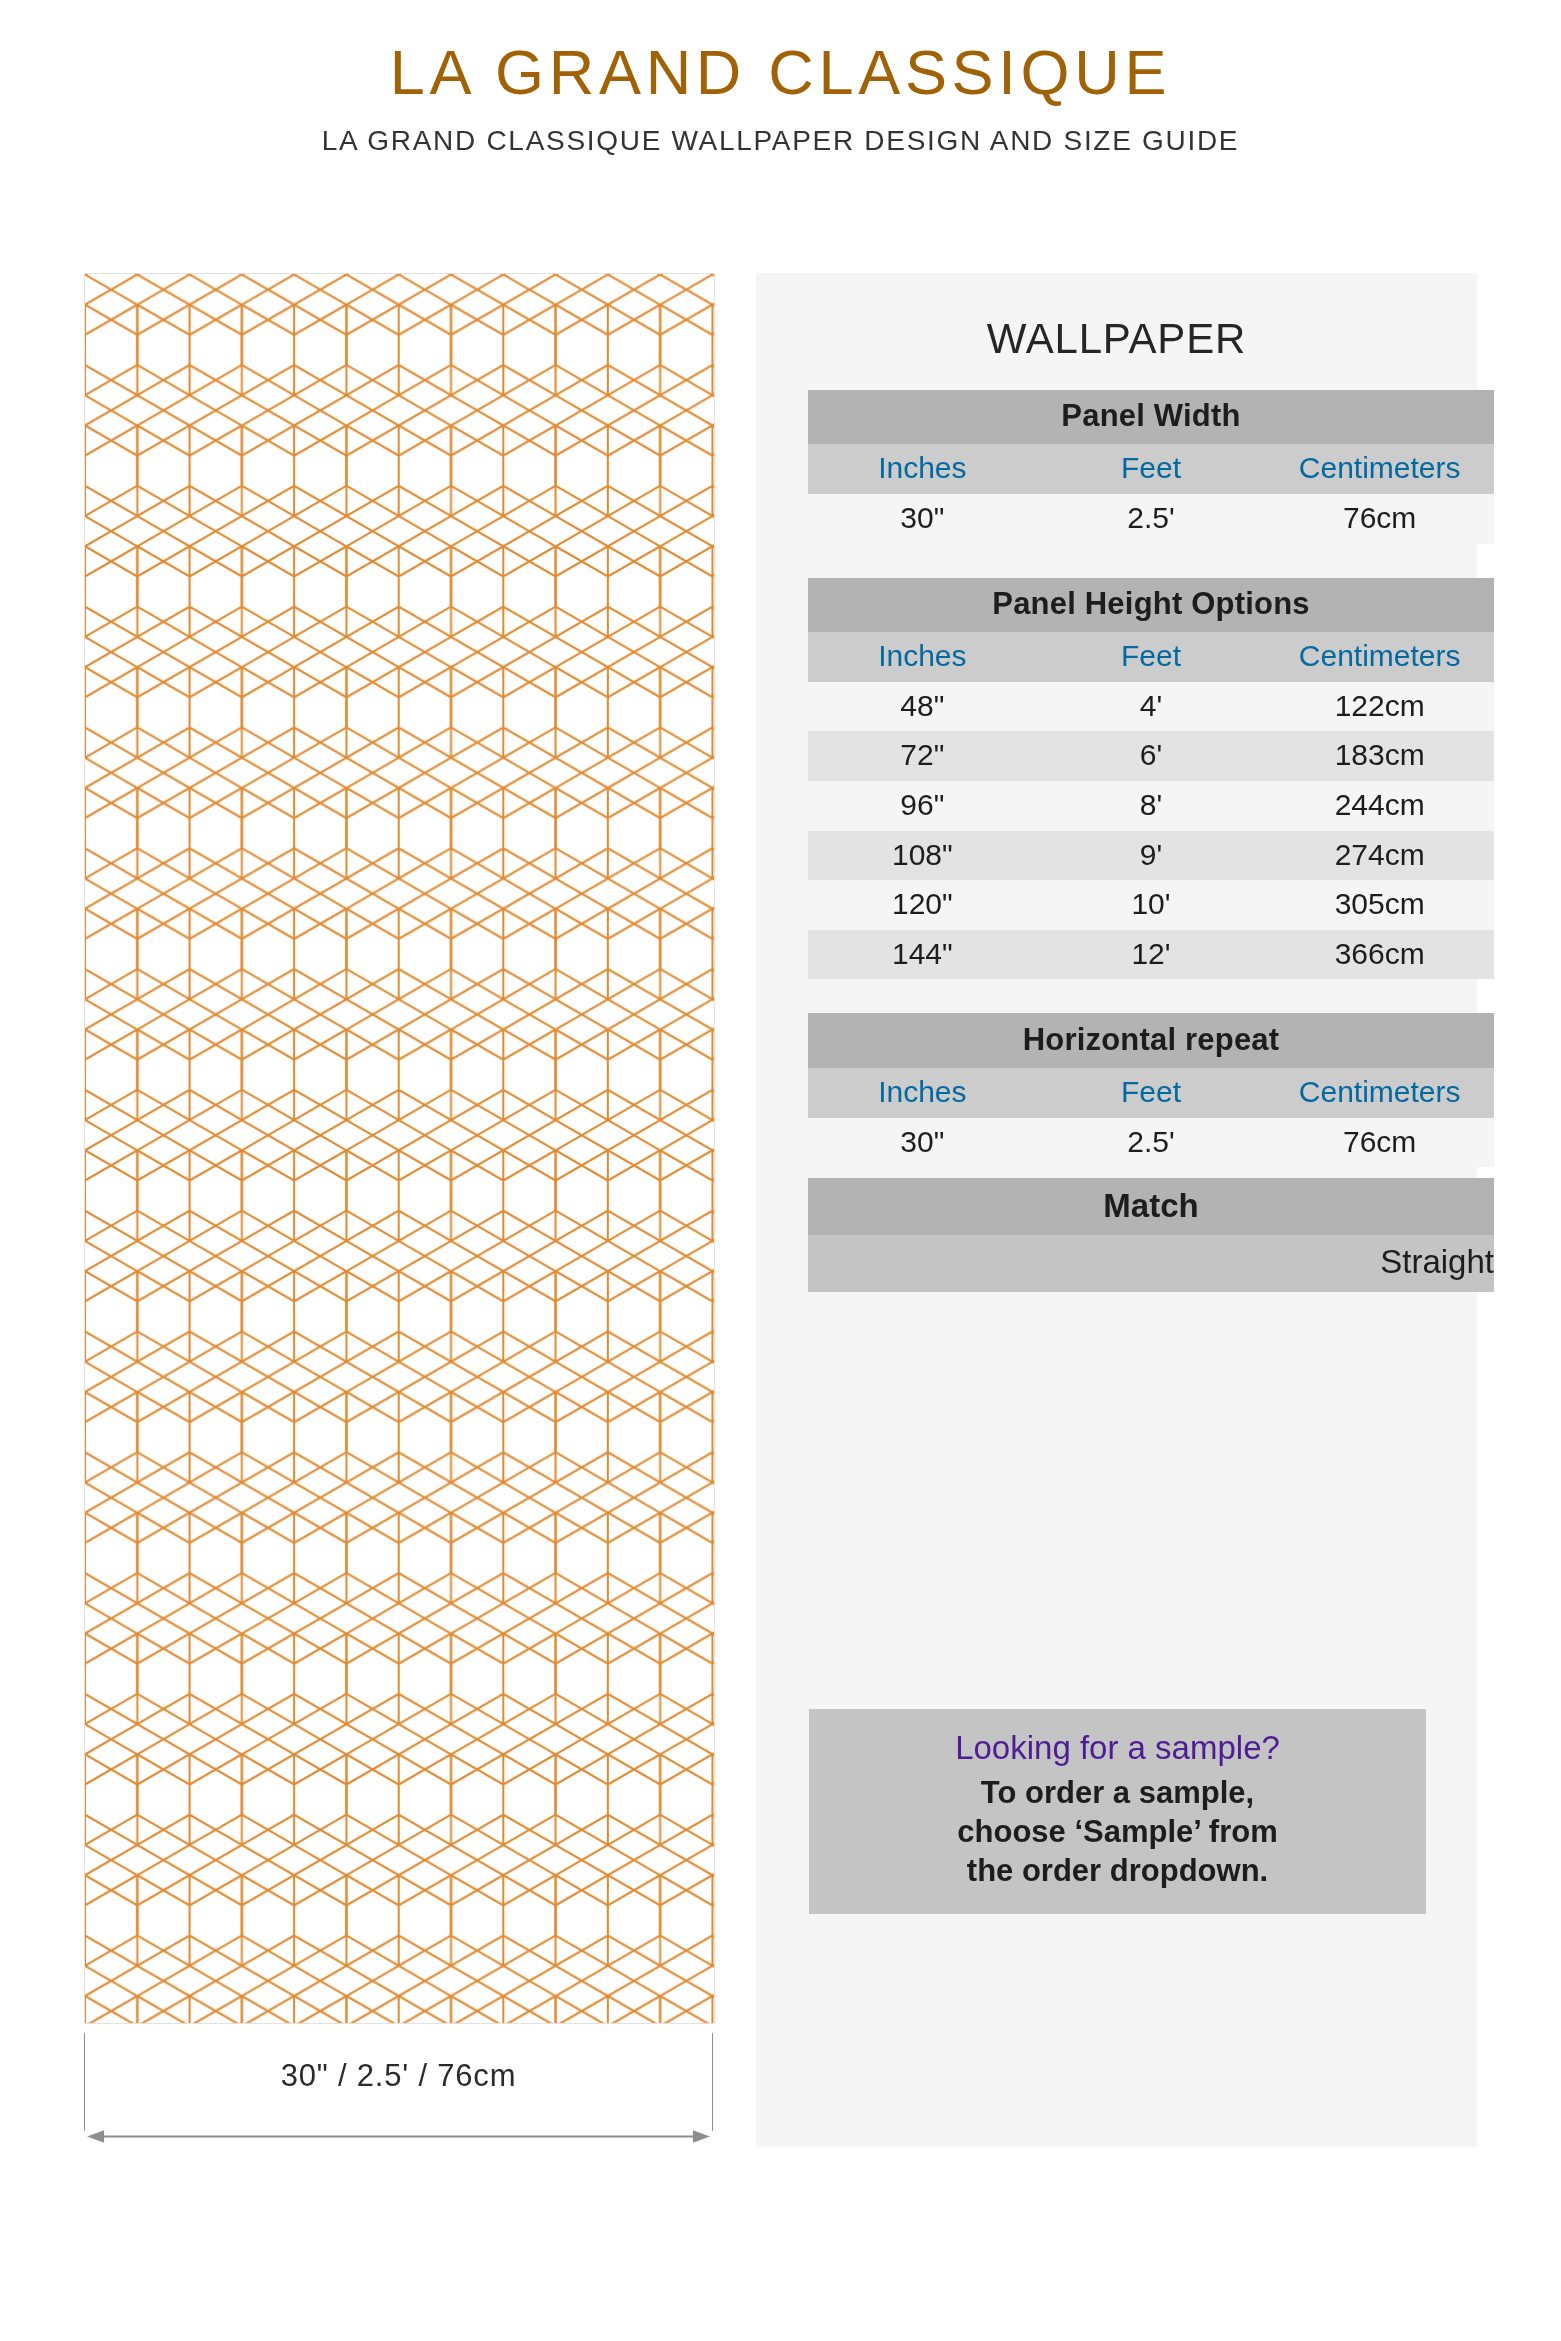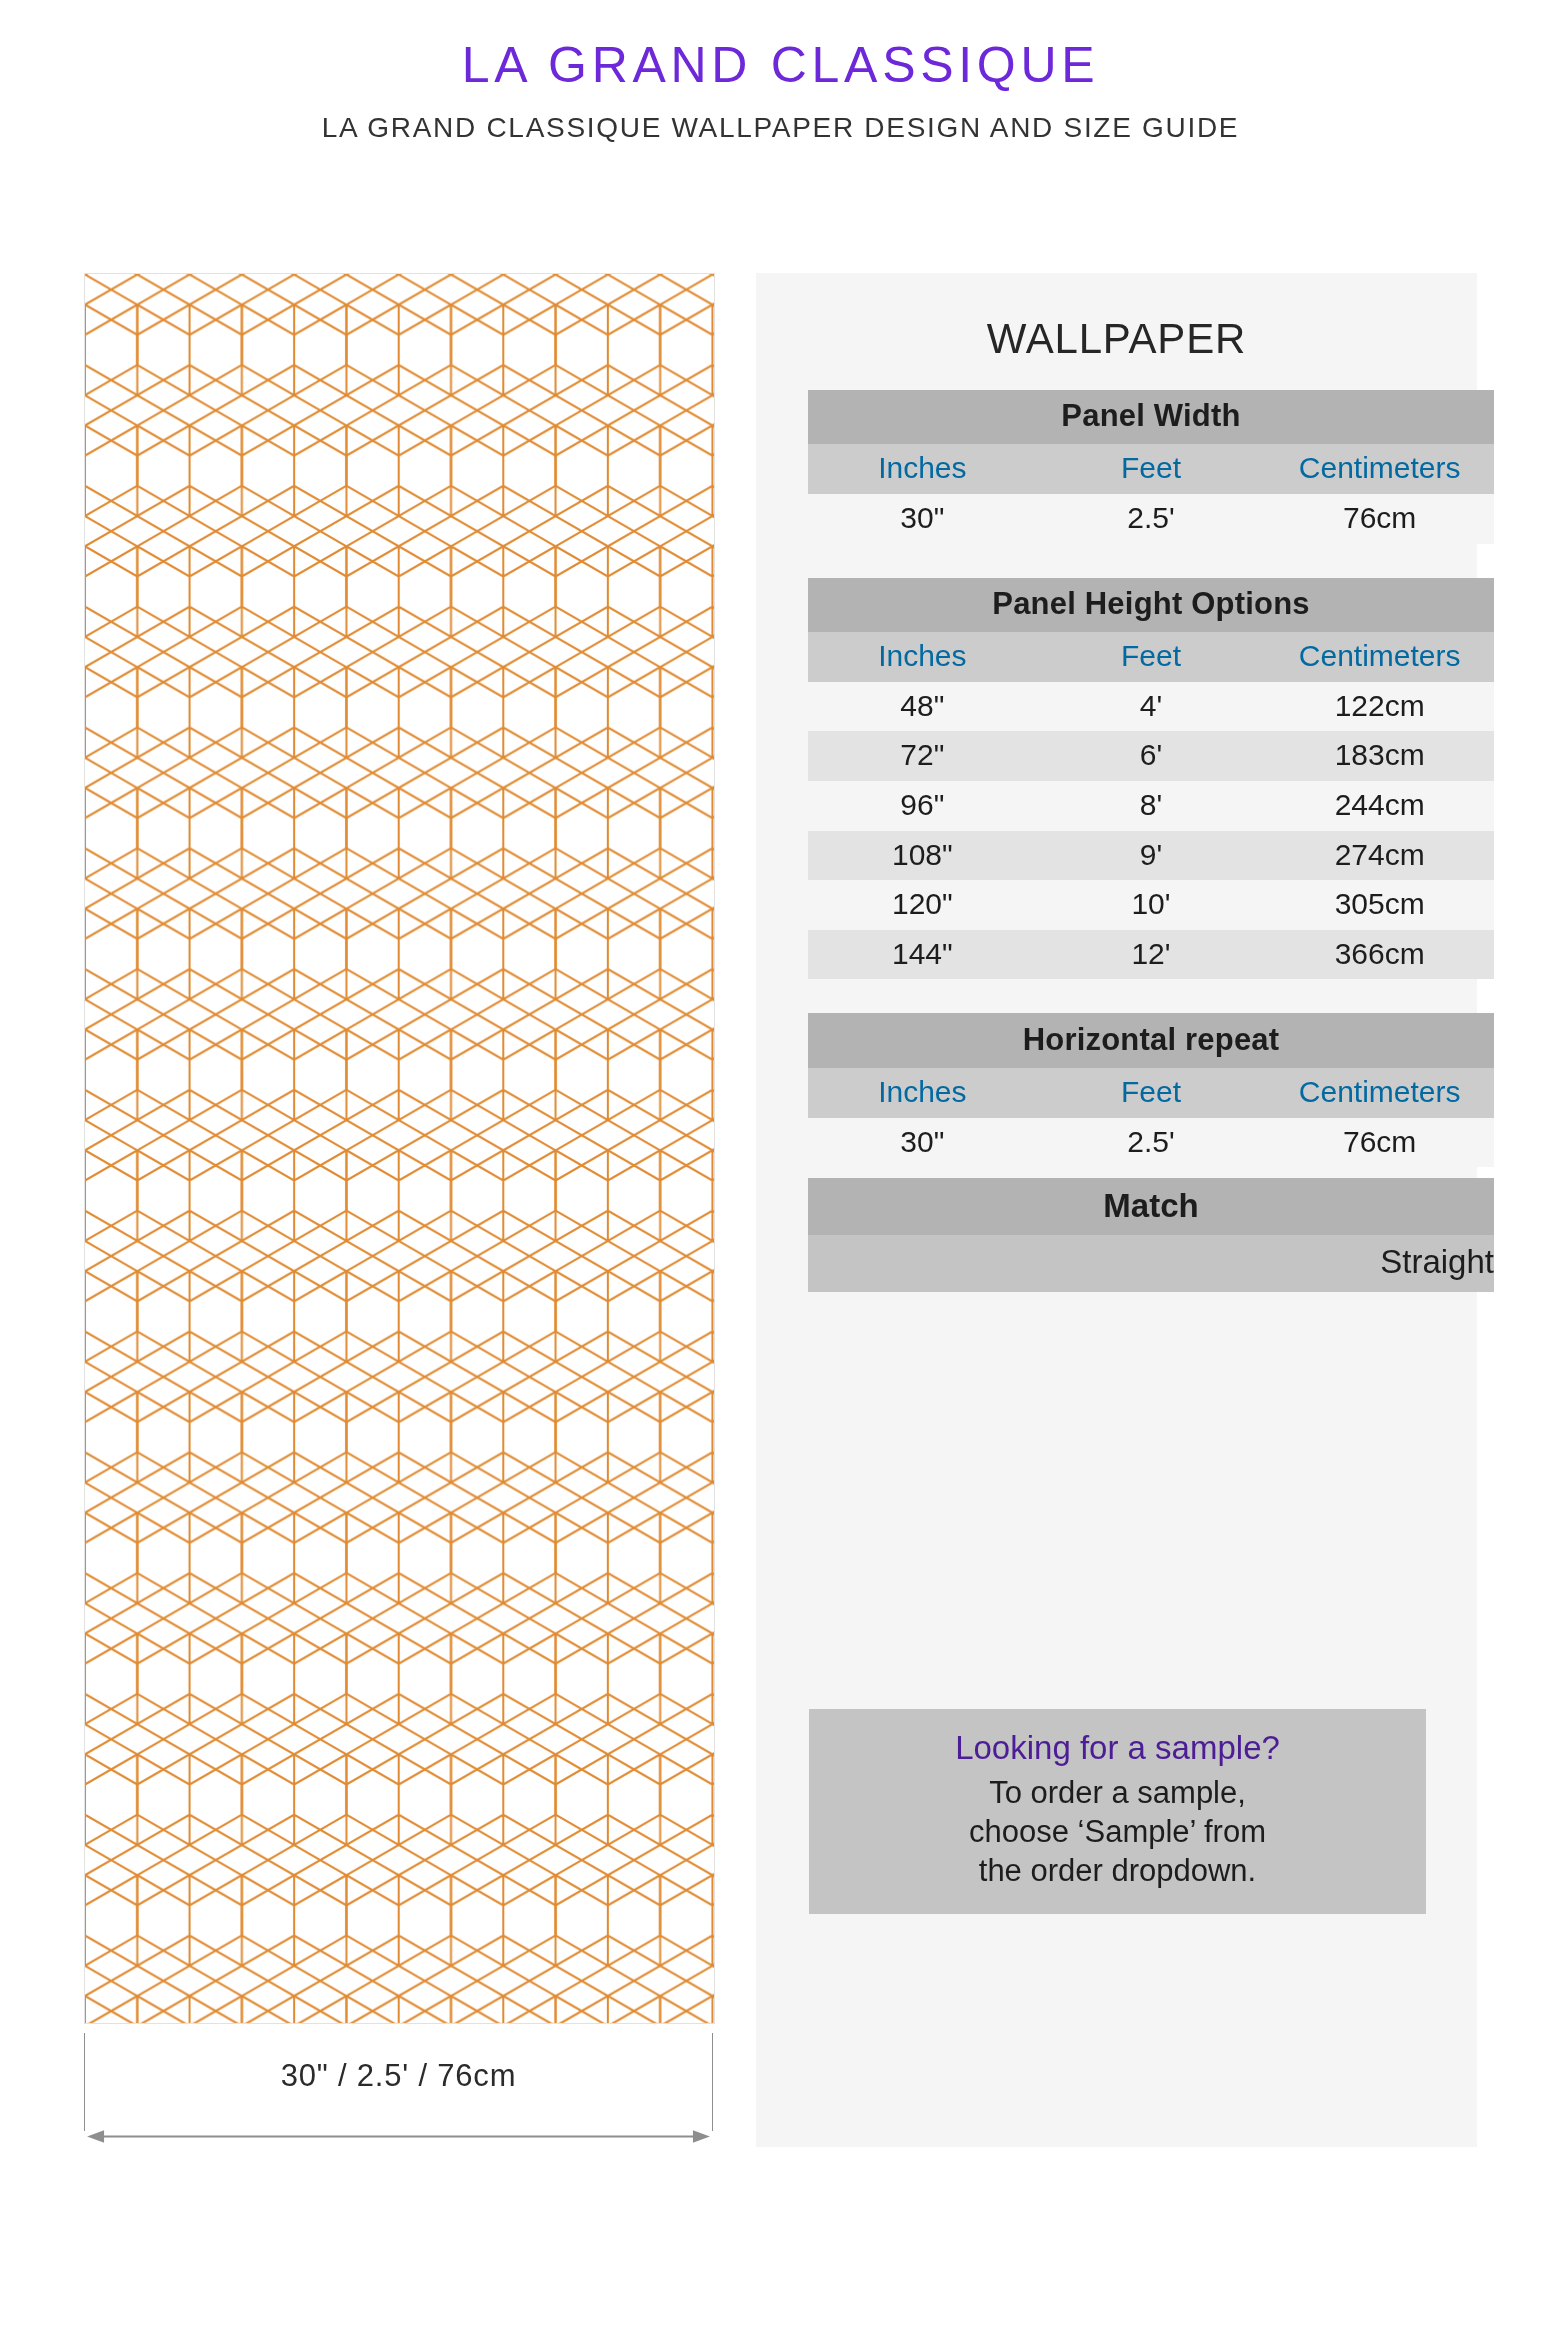--- a/index.html
+++ b/index.html
@@ -17,23 +17,23 @@
   }
 
   
   .header {
     text-align: center;
     padding-top: 39px;
   }
   .brand-title {
     font-family: "Liberation Sans", sans-serif;
     font-weight: 300;
-    font-size: 50px;
+    font-size: 63px;
     letter-spacing: 4.7px;
-    color: #6d28d9;
+    color: #a16207;
     line-height: 1.05;
     white-space: nowrap;
   }
   .brand-subtitle {
     font-family: "Liberation Sans", sans-serif;
     font-weight: 300;
     font-size: 28px;
     letter-spacing: 1.7px;
     color: #333333;
     margin-top: 20px;
@@ -184,21 +184,21 @@
     text-align: center;
   }
   .sample-title {
     font-size: 33px;
     font-weight: normal;
     color: #4c1d95;
     margin-bottom: 6.2px;
   }
   .sample-text {
     font-size: 31px;
-    font-weight: 400;
+    font-weight: 700;
     color: #1d1d1d;
     line-height: 1.26;
   }
 </style>
 </head>
 <body>
 
 <div class="header">
   <div class="brand-title">LA GRAND CLASSIQUE</div>
   <div class="brand-subtitle">LA GRAND CLASSIQUE WALLPAPER DESIGN AND SIZE GUIDE</div>

